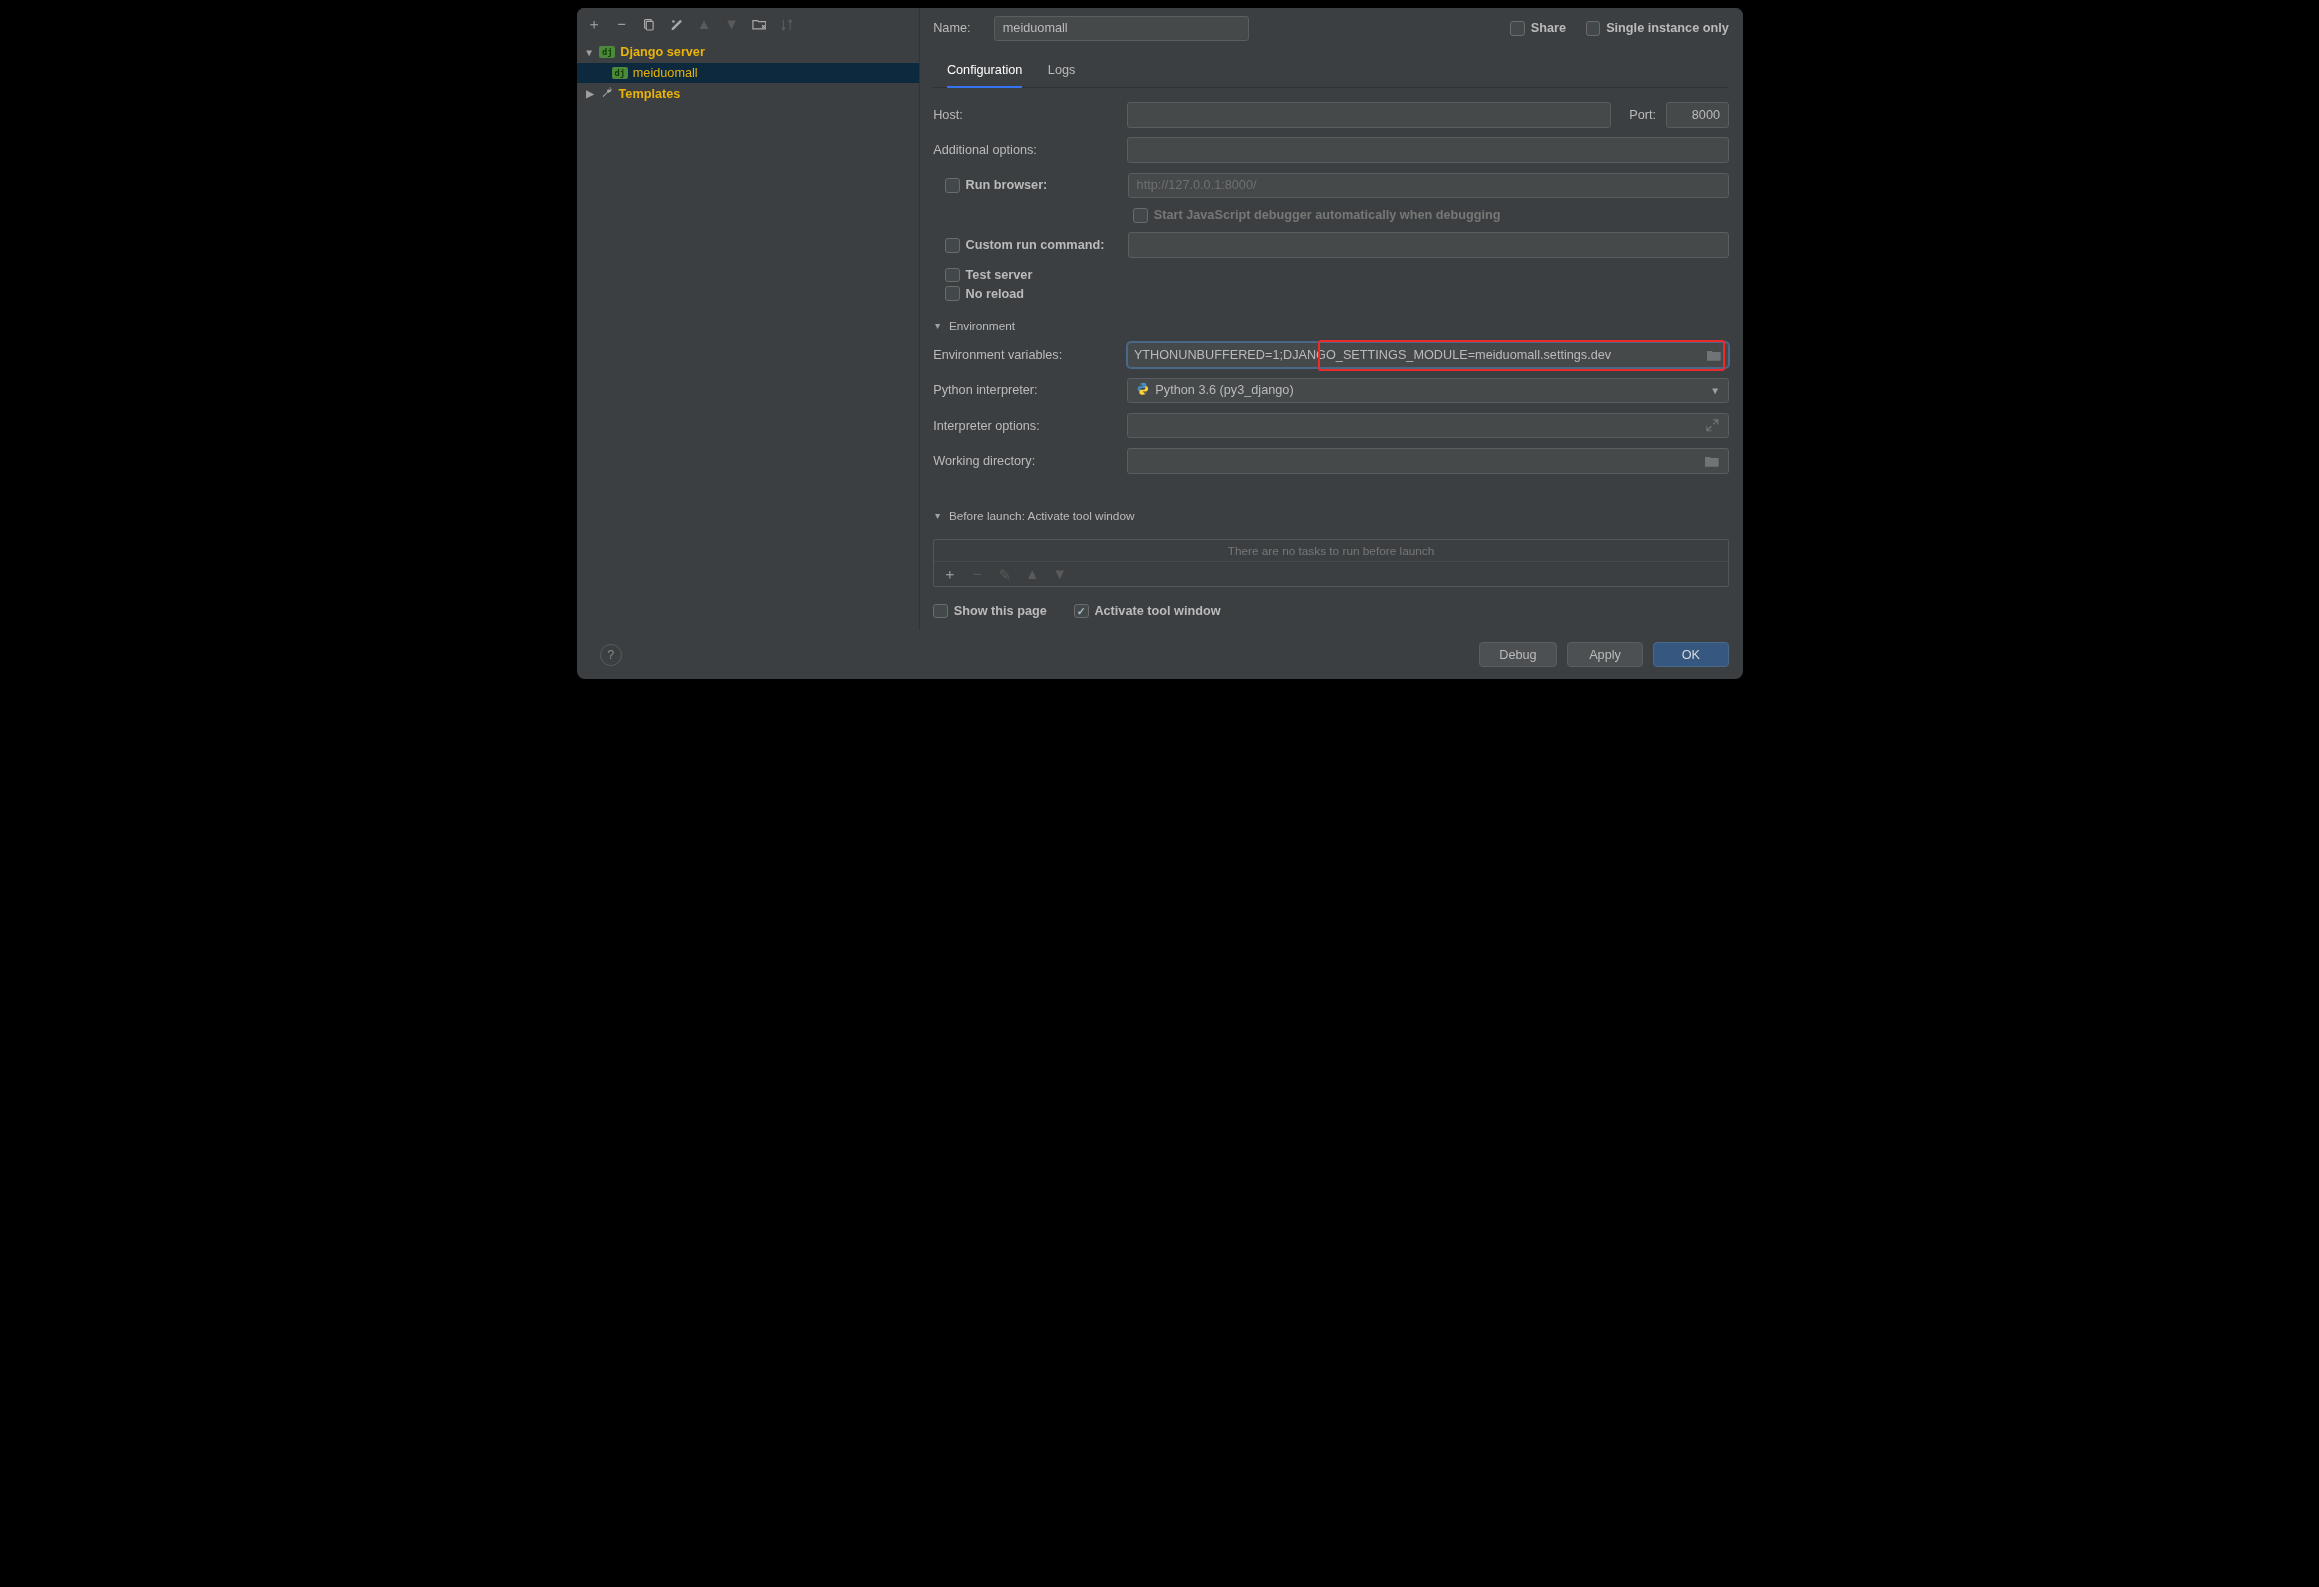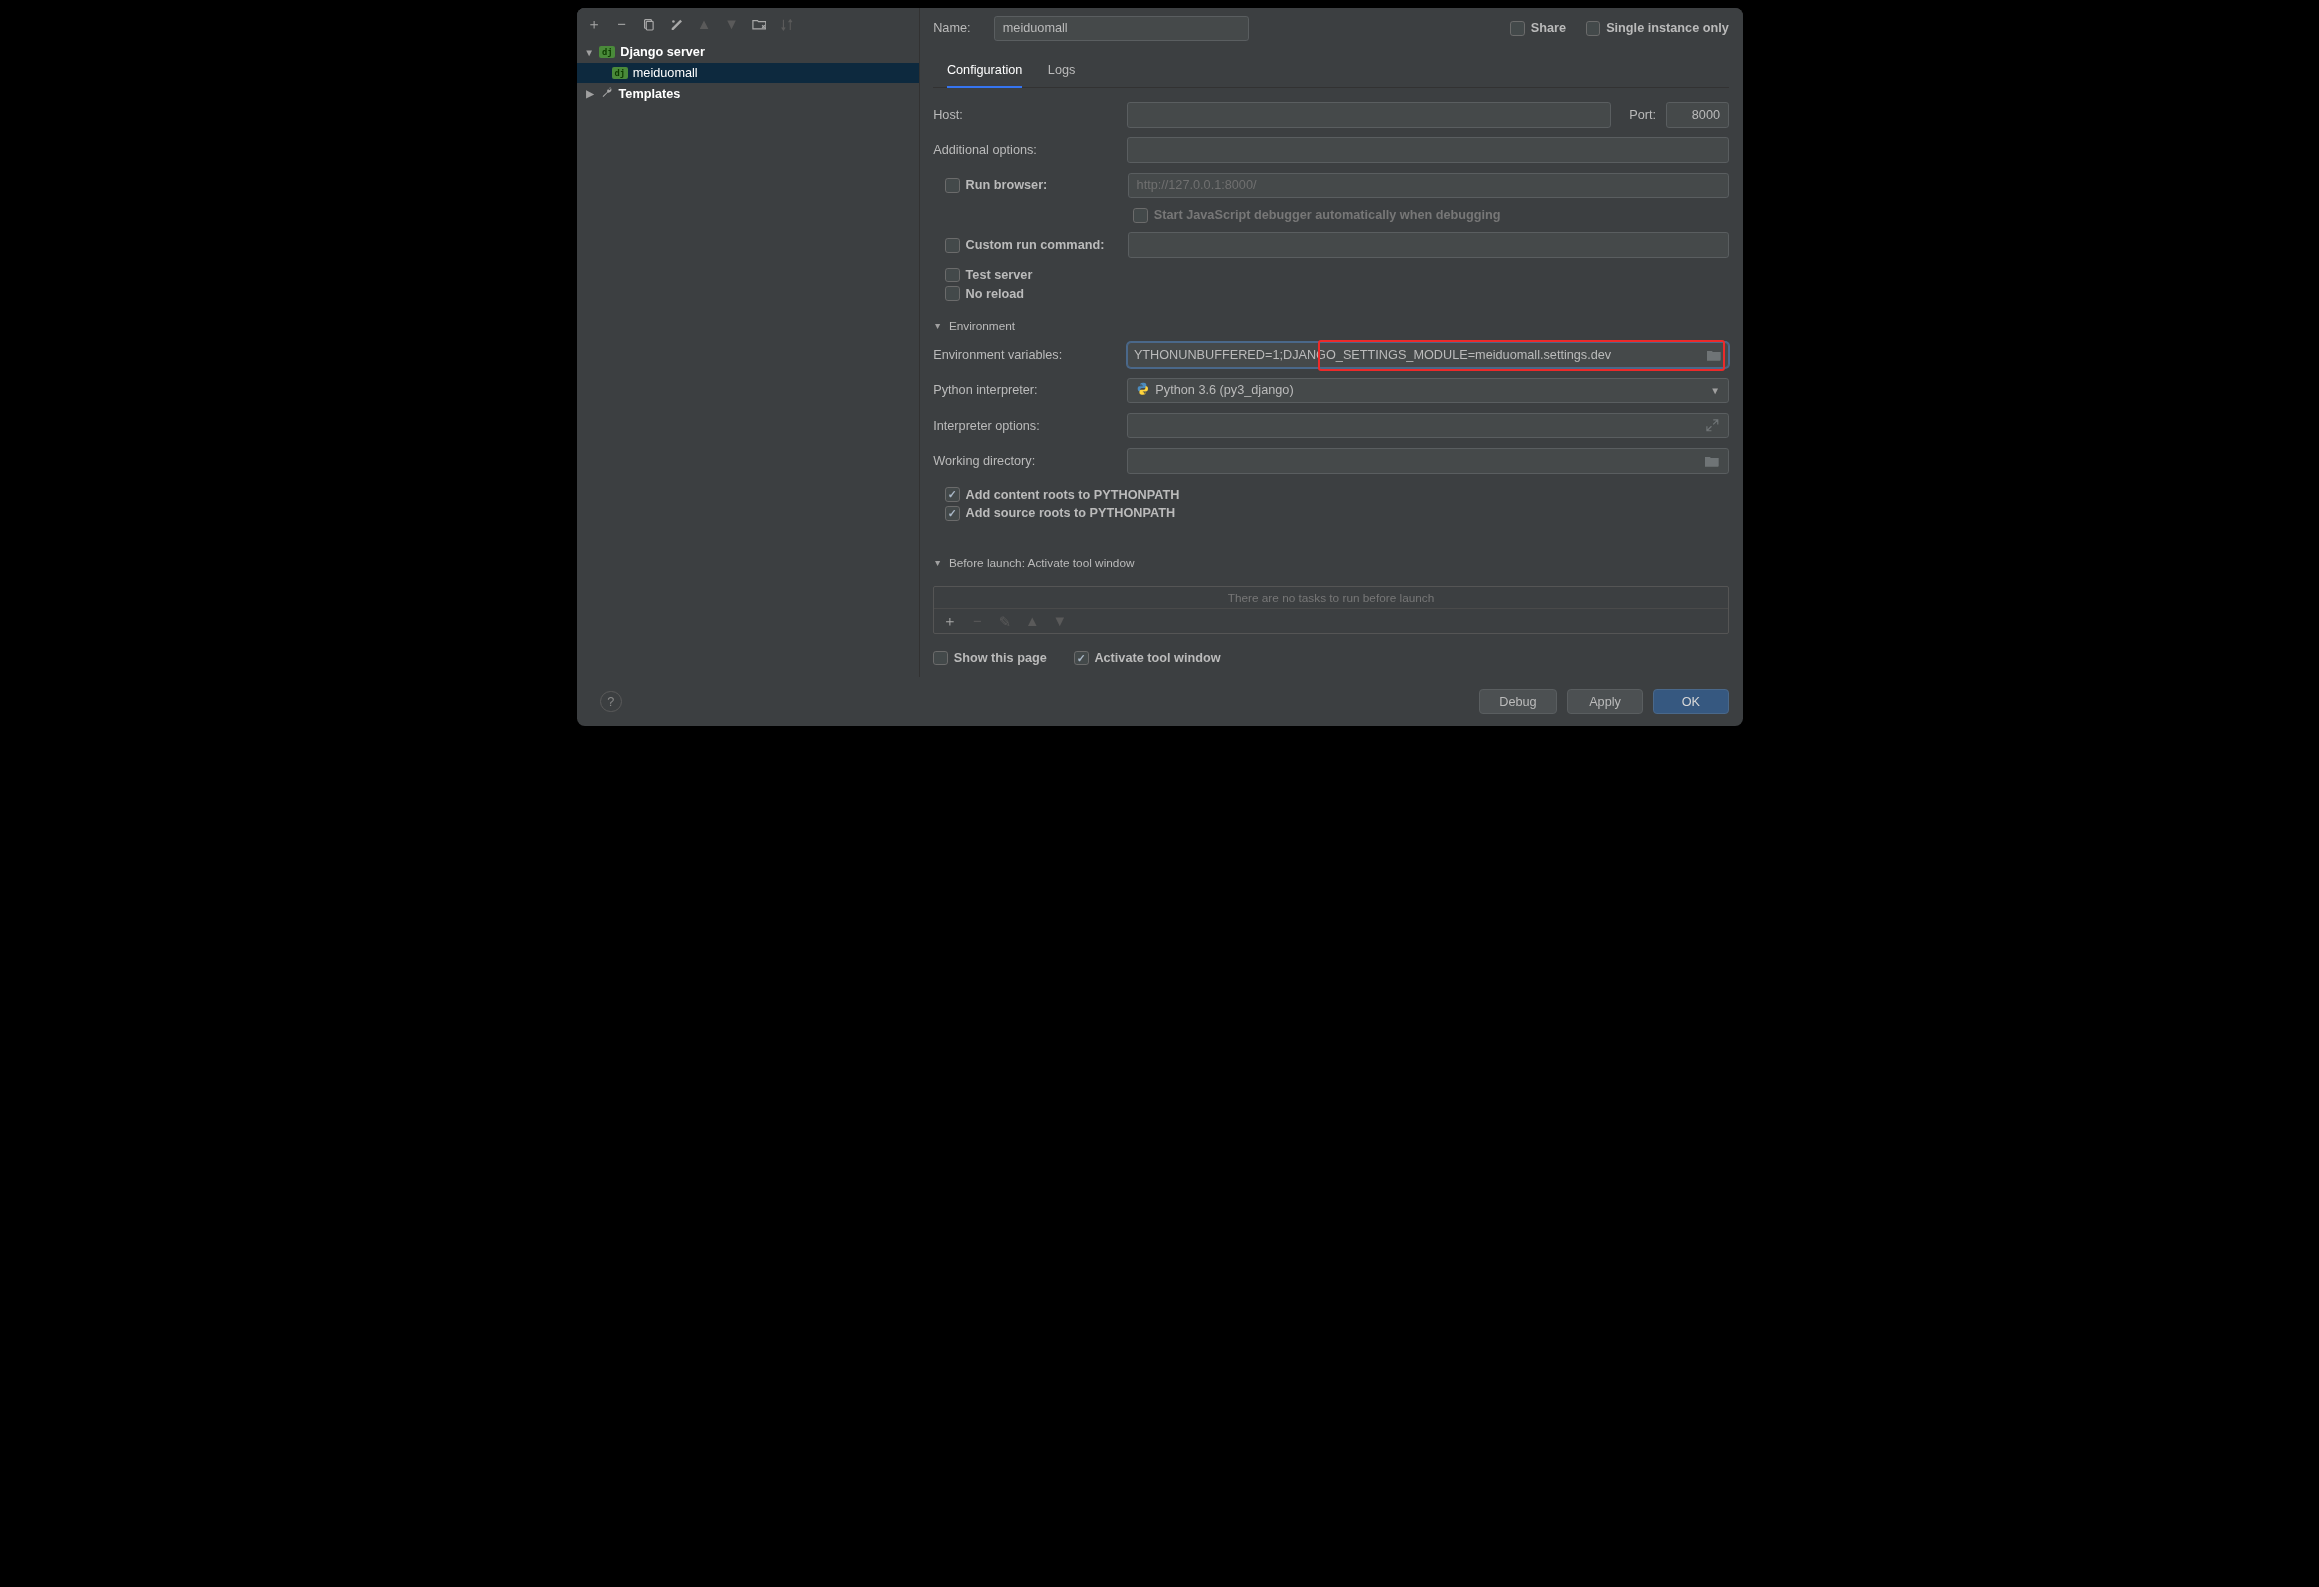--- a/index.html
+++ b/index.html
@@ -93,21 +93,21 @@
     font-size: 8.8px;
     font-weight: bold;
     padding: 1px 2.9px;
     border-radius: 2px;
     font-family: monospace;
   }
   .wrench-icon {
     font-size: 11.8px;
     color: #a9a9a9;
   }
-  .tree-label { color: #ffffff; text-align: right; }
+  .tree-label { color: #eab308; text-align: right; }
   .tree-row.indent1 { padding-left: 35px; }
   .tree-row.indent0b { padding-left: 9.8px; }
 
   .main {
     flex: 1;
     padding: 7.8px 13.7px 11.8px 13.7px;
     display: flex;
     flex-direction: column;
   }
   .name-row {
@@ -463,30 +463,20 @@
           <span class="form-label">Working directory:</span>
           <div class="text-input form-input" style="display:flex;align-items:center">
             <span class="folder-icon">
               <svg viewBox="0 0 16 14" width="15.7" height="13.7" fill="currentColor">
                   <path d="M1 3h5l1 1h8v8a1 1 0 01-1 1H1z"></path>
                 </svg>
             </span>
           </div>
         </div>
 
-        <div style="display:flex;flex-direction:column;gap:3.9px;margin-top:3.9px">
-          <label class="cb-label cb-indent">
-            <span class="checkbox checked"></span>
-            <span>Add content roots to PYTHONPATH</span>
-          </label>
-          <label class="cb-label cb-indent">
-            <span class="checkbox checked"></span>
-            <span>Add source roots to PYTHONPATH</span>
-          </label>
-        </div>
 
         <div class="section-header" style="margin-top:17.6px">
           <span class="arrow">▼</span>
           <span>Before launch: Activate tool window</span>
         </div>
         <div class="before-launch-box">
           <div class="bl-empty">There are no tasks to run before launch</div>
           <div class="bl-toolbar">
             <span class="tool-icon">＋</span>
             <span class="tool-icon dim">−</span>

